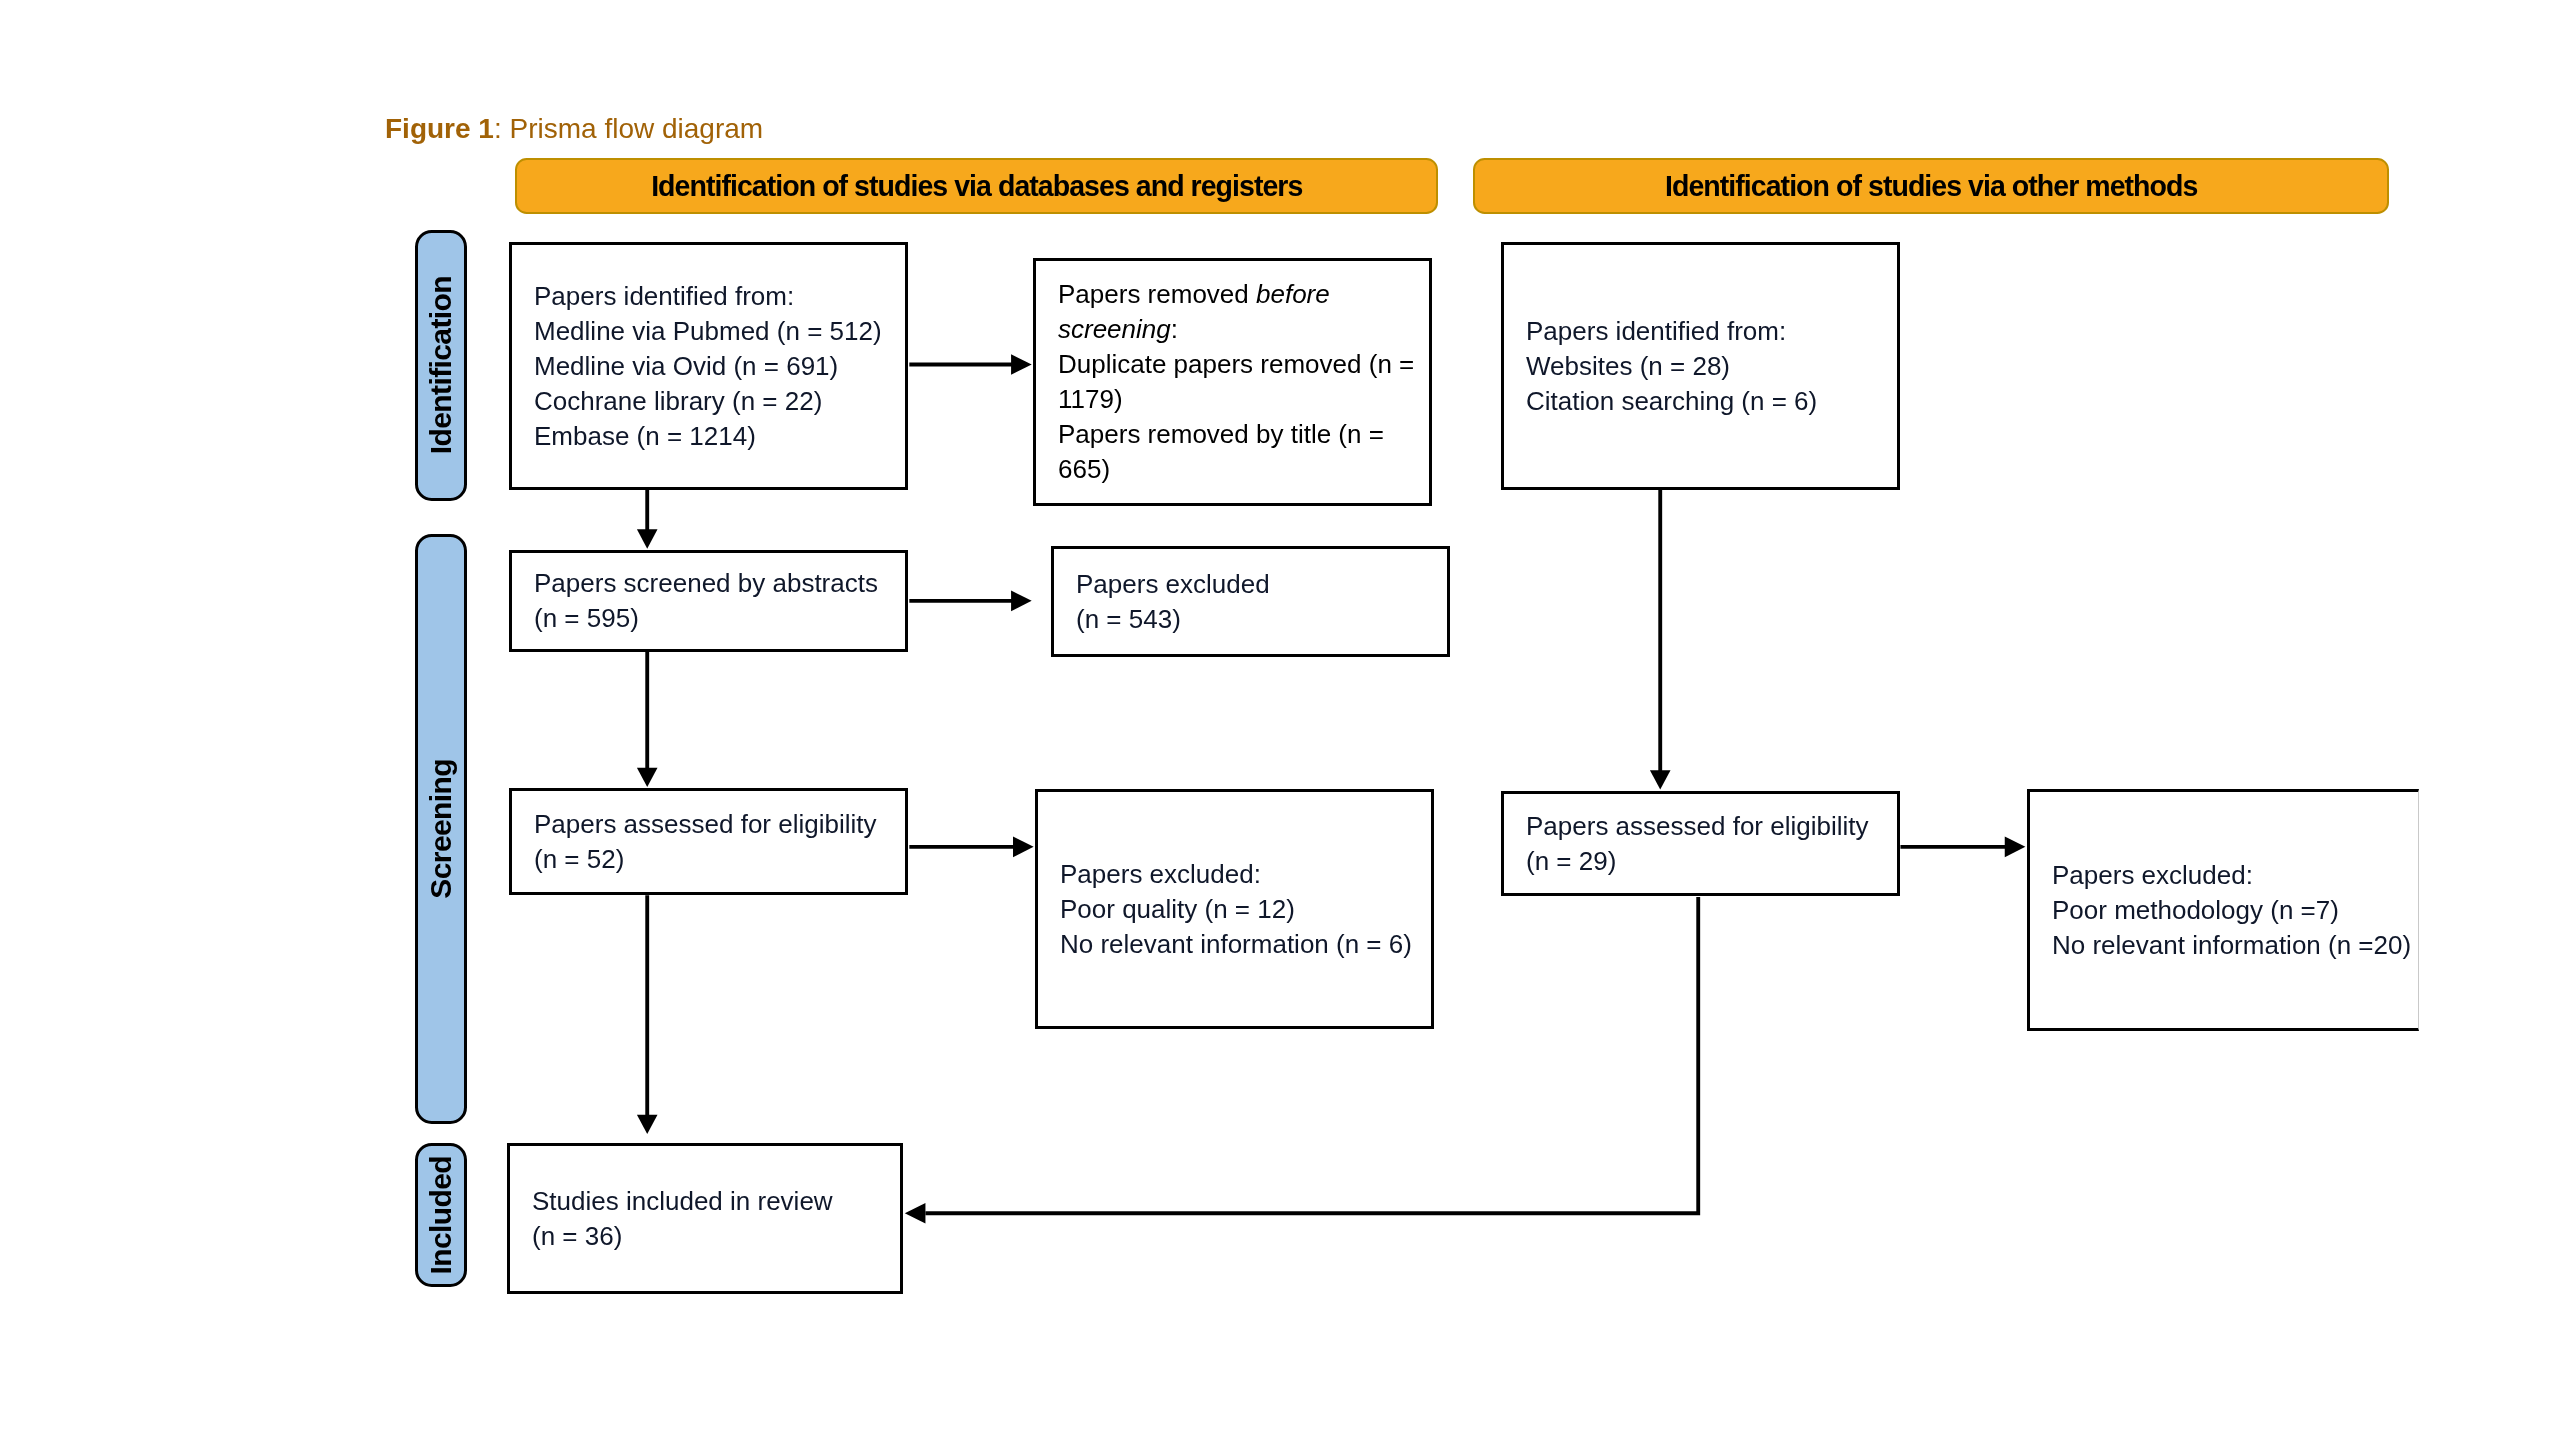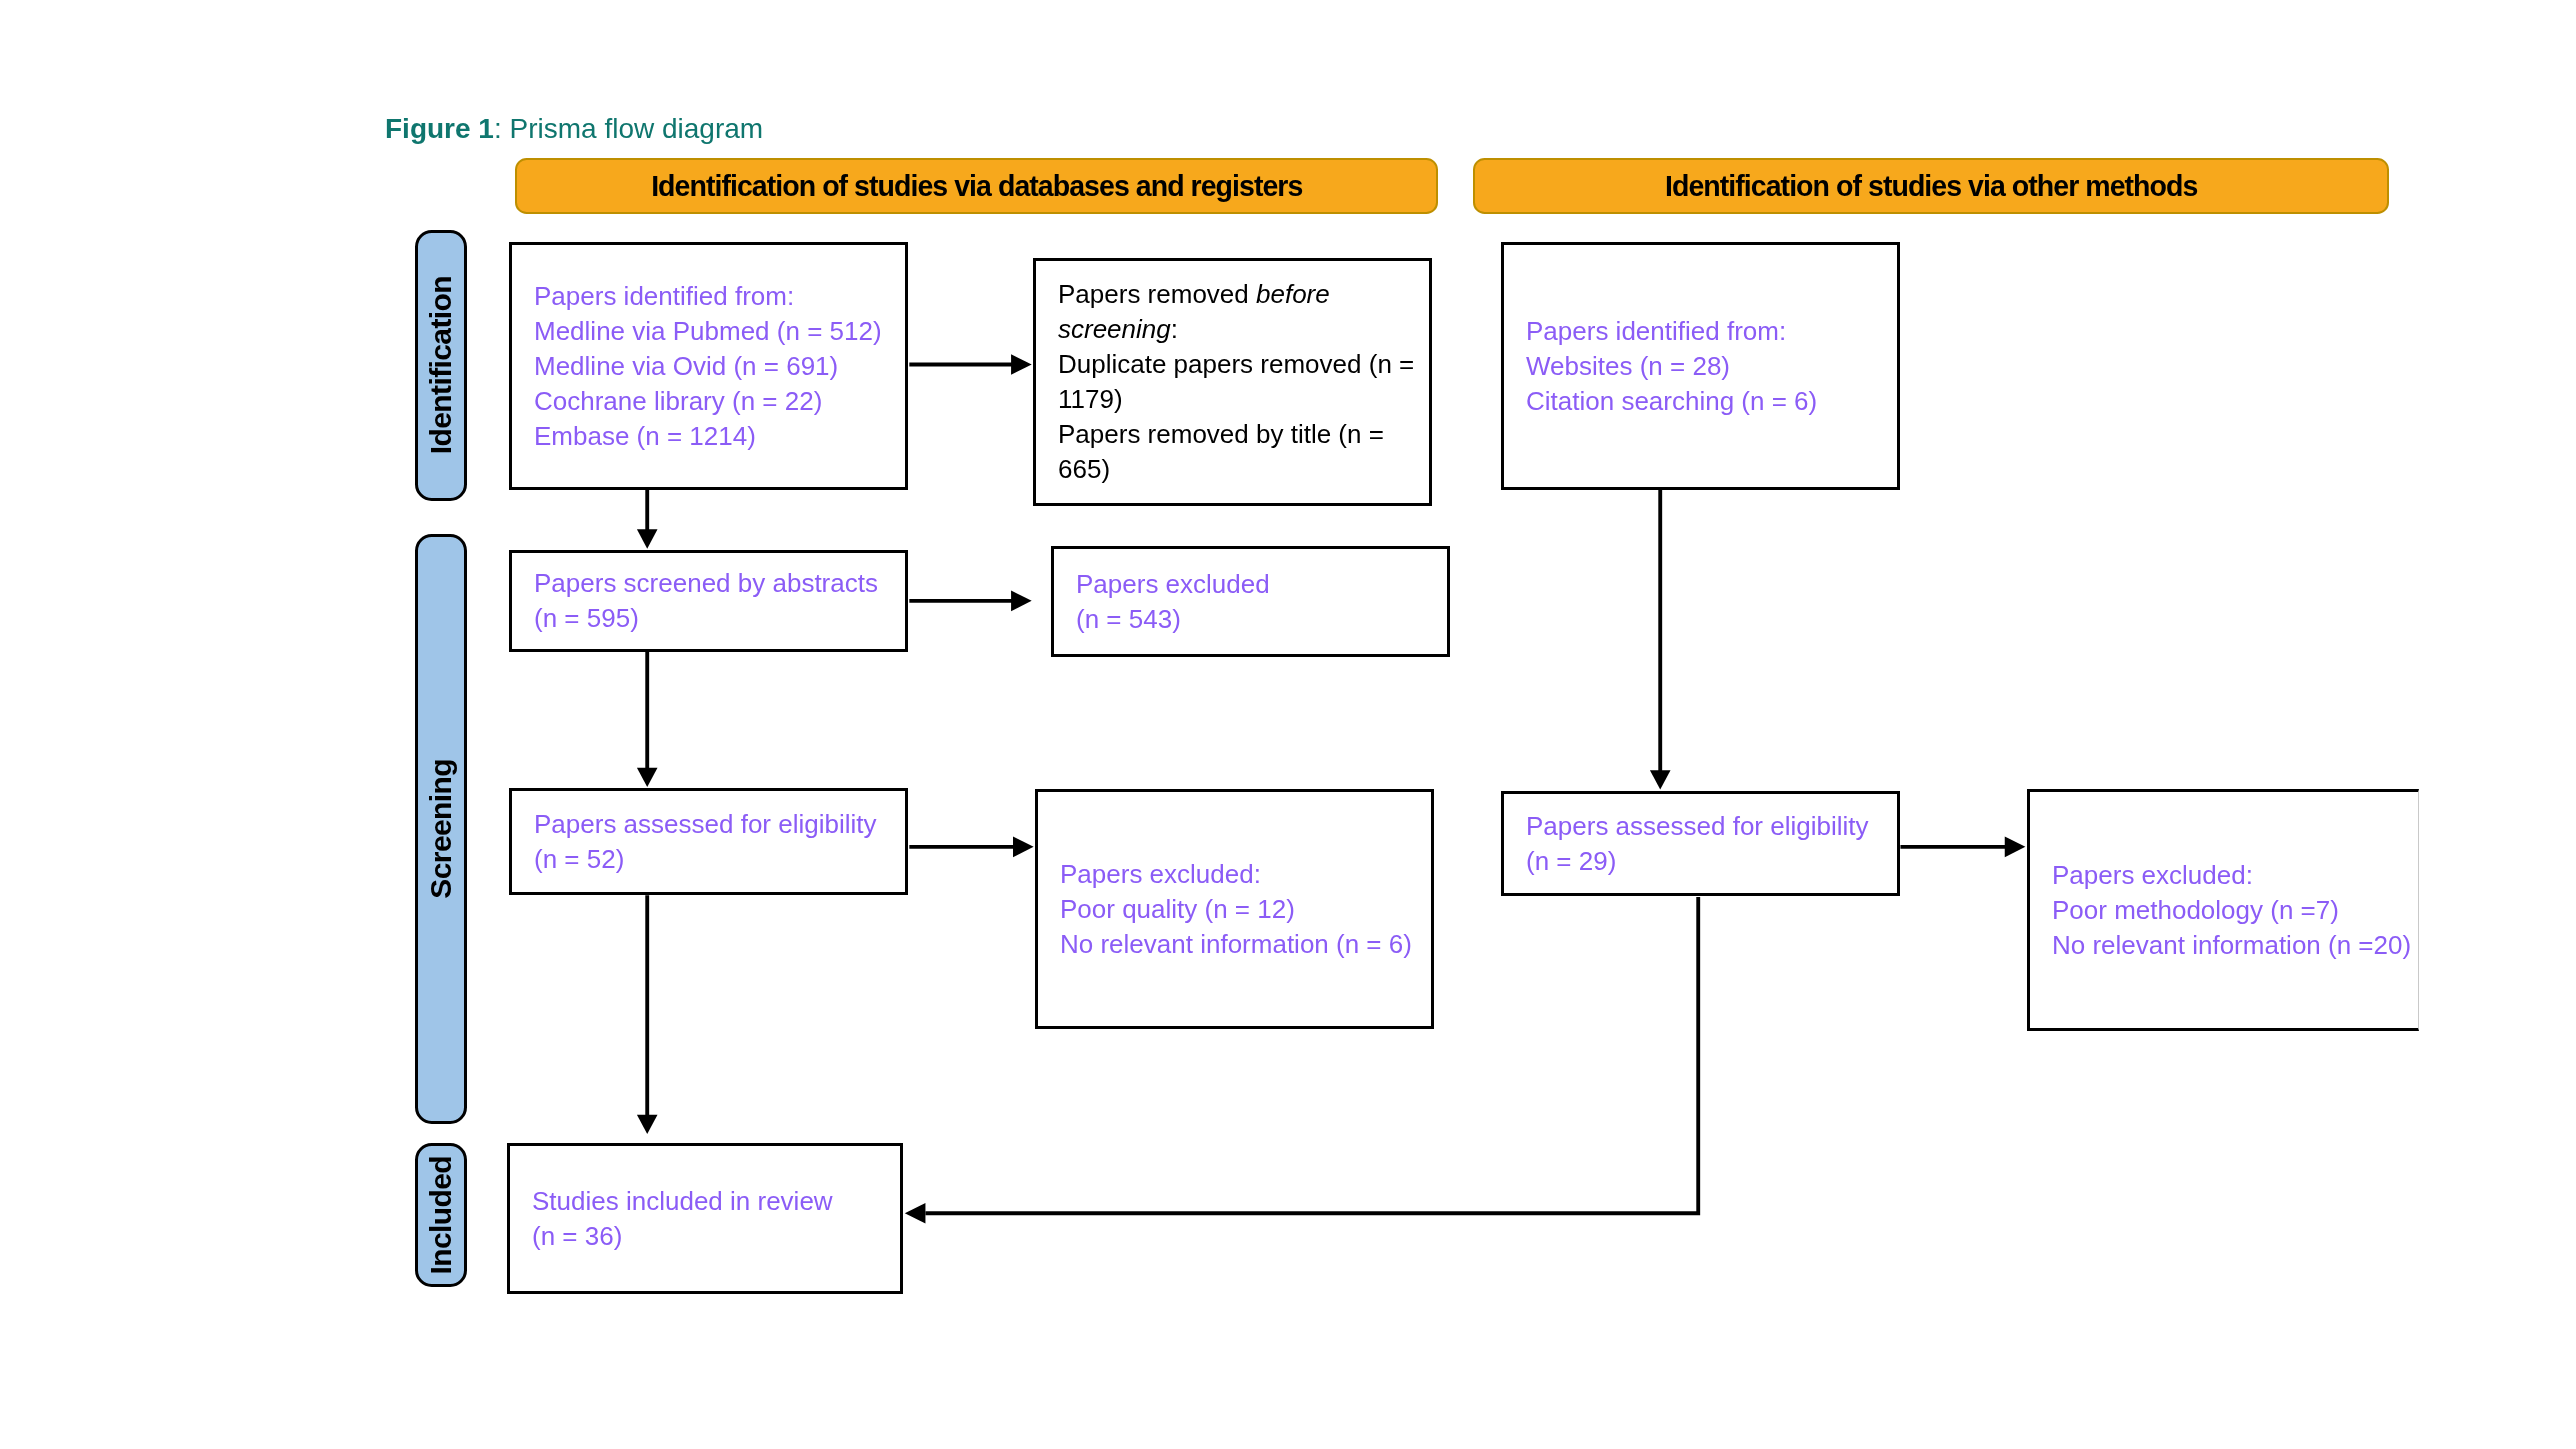--- a/index.html
+++ b/index.html
@@ -16,21 +16,21 @@
     left: 0; top: 0;
     width: 2576px;
     height: 1449px;
     background: #ffffff;
   }
   .fig-title {
     position: absolute;
     left: 385px;
     top: 113px;
     font-size: 28px;
-    color: #0f766e;
+    color: #a16207;
     white-space: nowrap;
   }
   .fig-title .b { font-weight: bold; }
   .banner {
     position: absolute;
     height: 56px;
     background: var(--banner-fill, #F7A81C);
     border: 2.6px solid var(--banner-border, #BE8F00);
     border-radius: 11.6px;
     box-sizing: border-box;
@@ -73,21 +73,21 @@
     border: 3.2px solid var(--box-border, #000000);
     box-sizing: border-box;
     display: flex;
     flex-direction: column;
     justify-content: center;
     padding: 0 14px 0 22px;
   }
   .fbox .line {
     font-size: 26px;
     line-height: 35px;
-    color: #8b5cf6;
+    color: #0f172a;
     white-space: nowrap;
   }
   .fbox .para {
     font-size: 26px;
     line-height: 35px;
     color: #000;
     white-space: normal;
   }
   .fbox .para .it { font-style: italic; }
   .clipped-right { border-right: 1.3px solid #c9c9c9; }

